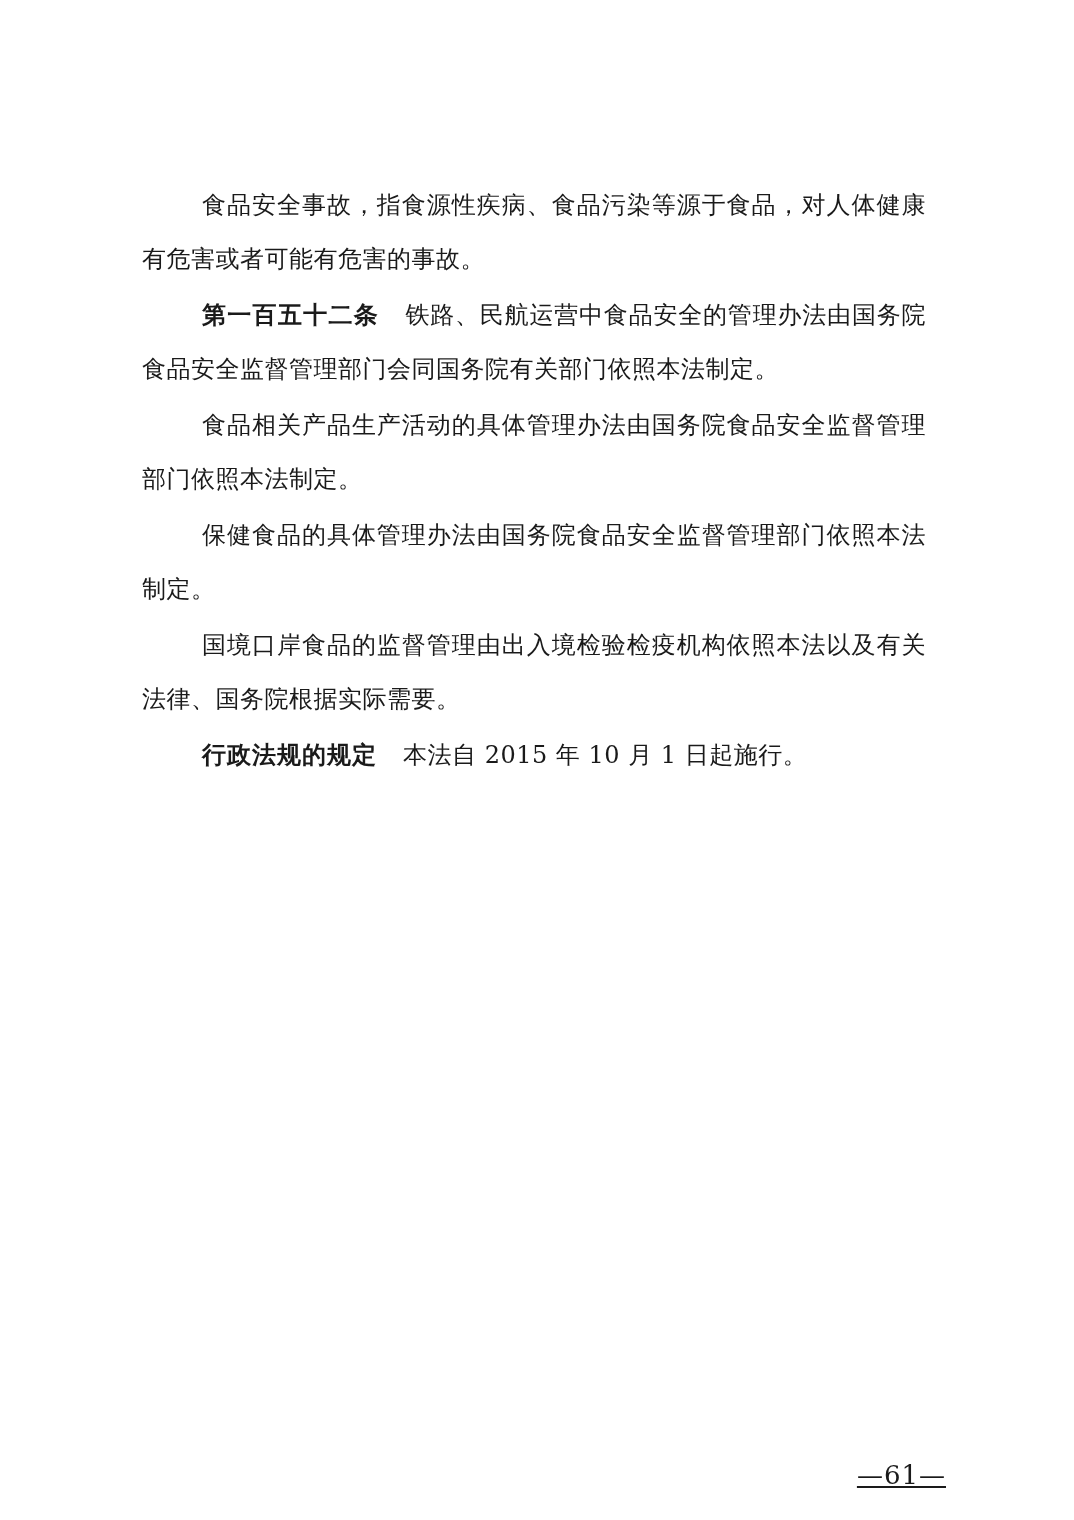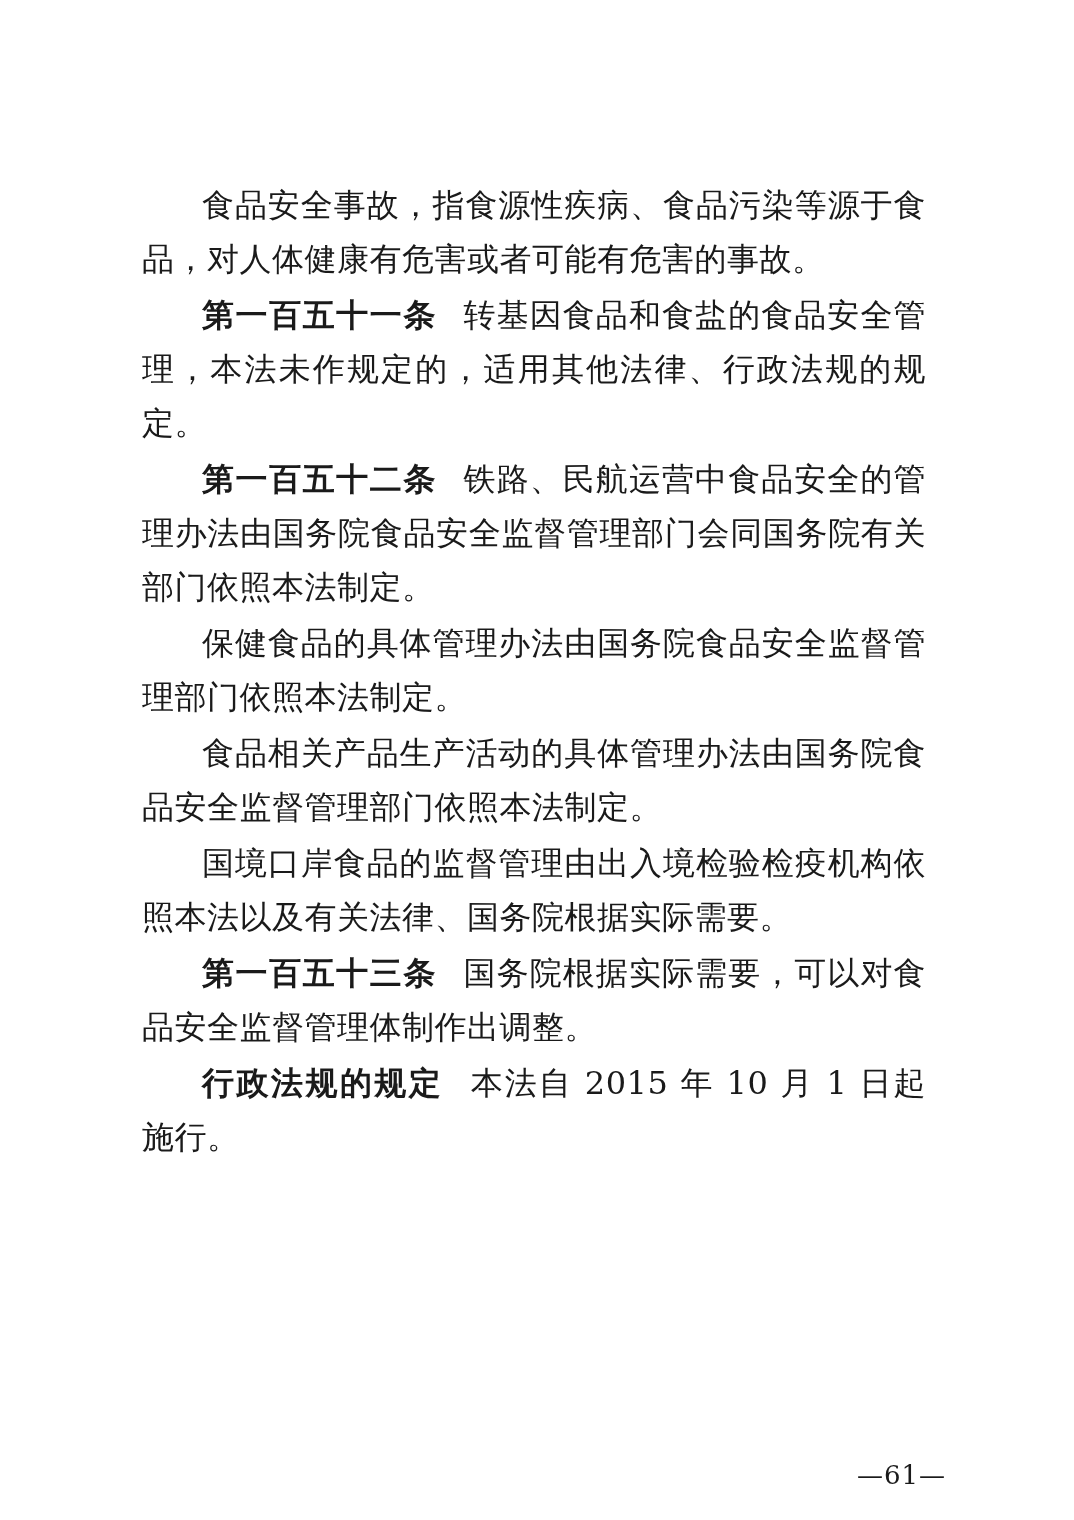--- a/index.html
+++ b/index.html
@@ -18,21 +18,21 @@
     overflow: hidden;
   }
   .content {
     position: absolute;
     left: 142px;
     top: 178px;
     width: 800px;
   }
   p.para {
     margin: 0 16px 2px 0;
-    font-size: 32px;
+    font-size: 24px;
     line-height: 54px;
     text-align: justify;
     text-justify: inter-ideograph;
     letter-spacing: 0.5px;
     text-indent: 60px;
   }
   p.para .artnum {
     font-weight: bold;
     letter-spacing: 1px;
   }
@@ -41,57 +41,52 @@
     width: 26px;
   }
   .pagenum {
     position: absolute;
     right: 128px;
     bottom: 30px;
     font-size: 26px;
     font-family: "DejaVu Serif", "Liberation Serif", serif;
     color: #1a1a1a;
     letter-spacing: 1px;
+    text-decoration: underline;
   }
 </style>
 </head>
 <body>
 
 <div class="page">
 
   <div class="content">
 
     <p class="para">
       <span class="artnum"></span><span>食品安全事故，指食源性疾病、食品污染等源于食品，对人体健康有危害或者可能有危害的事故。</span>
     </p>
 
+
     <p class="para">
-      <span class="artnum">第一百五十一条</span><span class="gap"></span><span>转基因食品和食盐的食品安全管理，本法未作规定的，适用其他法律、行政法规的规定。</span>
+      <span class="artnum">第一百五十二条</span><span class="gap"></span><span>铁路、民航运营中食品安全的管理办法由国务院食品安全监督管理部门会同国务院有关部门依照本法制定。</span>
     </p>
 
     <p class="para">
-      <span class="artnum">第一百五十二条</span><span class="gap"></span><span>铁路、民航运营中食品安全的管理办法由国务院食品安全监督管理部门会同国务院有关部门依照本法制定。</span>
+      <span class="artnum"></span><span>食品相关产品生产活动的具体管理办法由国务院食品安全监督管理部门依照本法制定。</span>
     </p>
 
     <p class="para">
       <span class="artnum"></span><span>保健食品的具体管理办法由国务院食品安全监督管理部门依照本法制定。</span>
     </p>
 
     <p class="para">
-      <span class="artnum"></span><span>食品相关产品生产活动的具体管理办法由国务院食品安全监督管理部门依照本法制定。</span>
-    </p>
-
-    <p class="para">
       <span class="artnum"></span><span>国境口岸食品的监督管理由出入境检验检疫机构依照本法以及有关法律、国务院根据实际需要。</span>
     </p>
 
 
-    <p class="para">
-      <span class="artnum">第一百五十三条</span><span class="gap"></span><span>国务院根据实际需要，可以对食品安全监督管理体制作出调整。</span>
-    </p>
 
     <p class="para">
       <span class="artnum">行政法规的规定</span><span class="gap"></span><span>本法自 2015 年 10 月 1 日起施行。</span>
     </p>
 
   </div>
 
   <div class="pagenum">—61—</div>
 
 </div>

